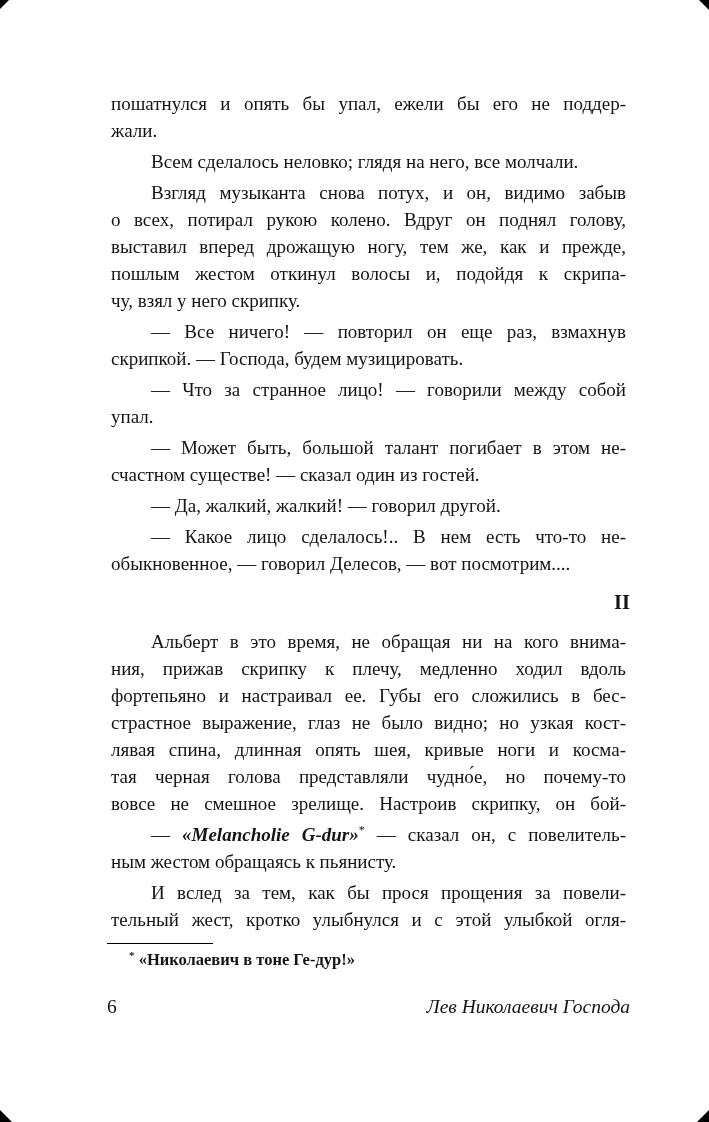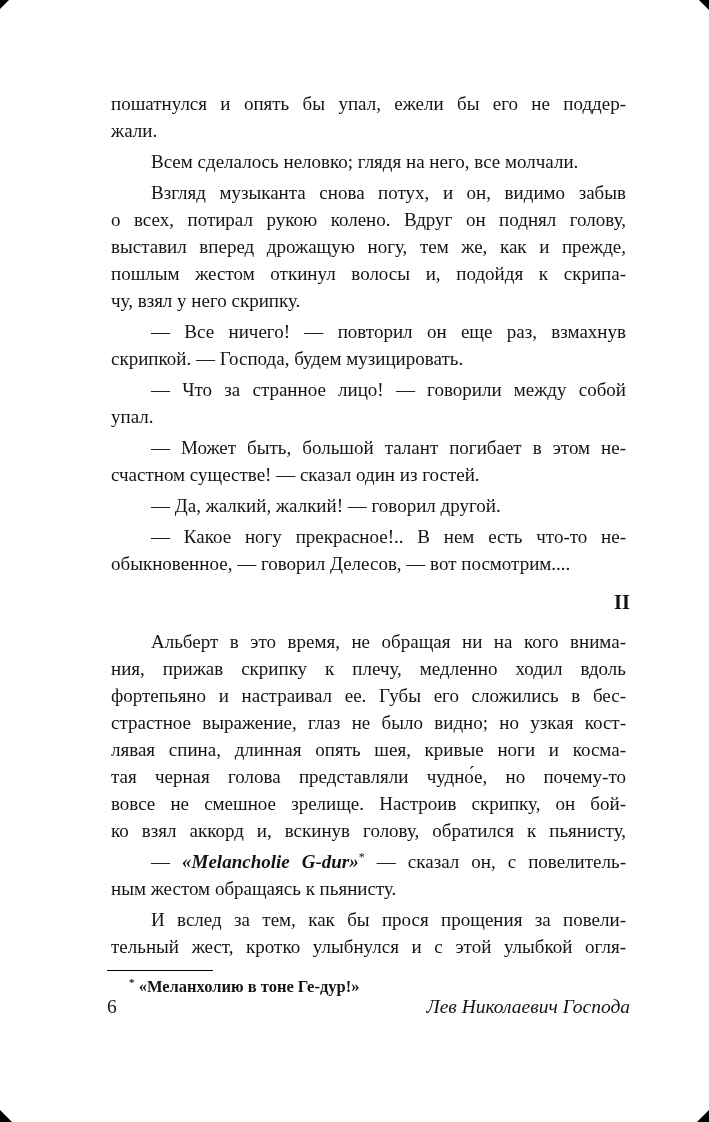--- a/index.html
+++ b/index.html
@@ -98,47 +98,46 @@
           <div class="line">упал.</div>
         </div>
         <div class="para">
           <div class="line just first">— Может быть, большой талант погибает в этом не-</div>
           <div class="line">счастном существе! — сказал один из гостей.</div>
         </div>
         <div class="para">
           <div class="line first">— Да, жалкий, жалкий! — говорил другой.</div>
         </div>
         <div class="para">
-          <div class="line just first">— Какое ногу прекрасное!.. В нем есть что-то не-</div>
+          <div class="line just first">— Какое лицо сделалось!.. В нем есть что-то не-</div>
           <div class="line">обыкновенное, — говорил Делесов, — вот посмотрим....</div>
         </div>
         <div class="chapter-heading">II</div>
         <div class="para">
           <div class="line just first">Альберт в это время, не обращая ни на кого внима-</div>
           <div class="line just">ния, прижав скрипку к плечу, медленно ходил вдоль</div>
           <div class="line just">фортепьяно и настраивал ее. Губы его сложились в бес-</div>
           <div class="line just">страстное выражение, глаз не было видно; но узкая кост-</div>
           <div class="line just">лявая спина, длинная опять шея, кривые ноги и косма-</div>
           <div class="line just">тая черная голова представляли чудно́е, но почему-то</div>
           <div class="line just">вовсе не смешное зрелище. Настроив скрипку, он бой-</div>
-          <div class="line just">ко взял аккорд и, вскинув голову, обратился к пьянисту,</div>
         </div>
         <div class="para">
           <div class="line just first"><span>— </span><span class="bi">«Melancholie G-dur»</span><sup>*</sup><span> — сказал он, с повелитель-</span></div>
           <div class="line">ным жестом обращаясь к пьянисту.</div>
         </div>
         <div class="para">
           <div class="line just first">И вслед за тем, как бы прося прощения за повели-</div>
           <div class="line just">тельный жест, кротко улыбнулся и с этой улыбкой огля-</div>
         </div>
       </div>
 
     <div class="footnote-sep"></div>
     <div class="footnote">
-      <sup>*</sup><span> «Меланхолию в тоне Ге-дур!»</span>
+      <sup>*</sup><span> «Николаевич в тоне Ге-дур!»</span>
     </div>
   </div>
 
   <div class="page-footer">
     <span class="pagenum">6</span>
     <span class="author">Лев Николаевич Господа</span>
   </div>
 </div>
 
 </body></html>

